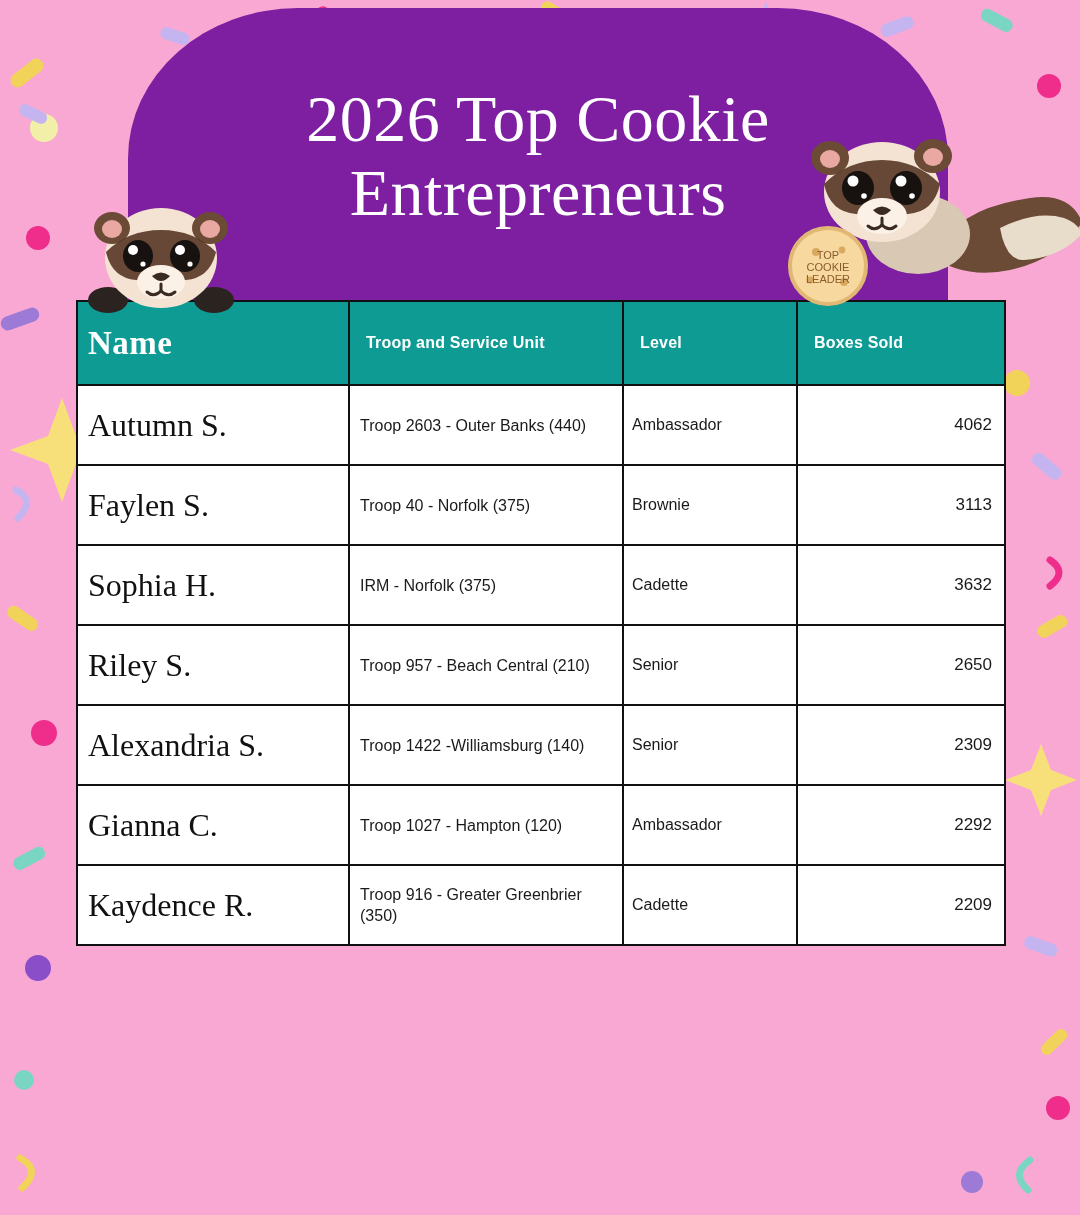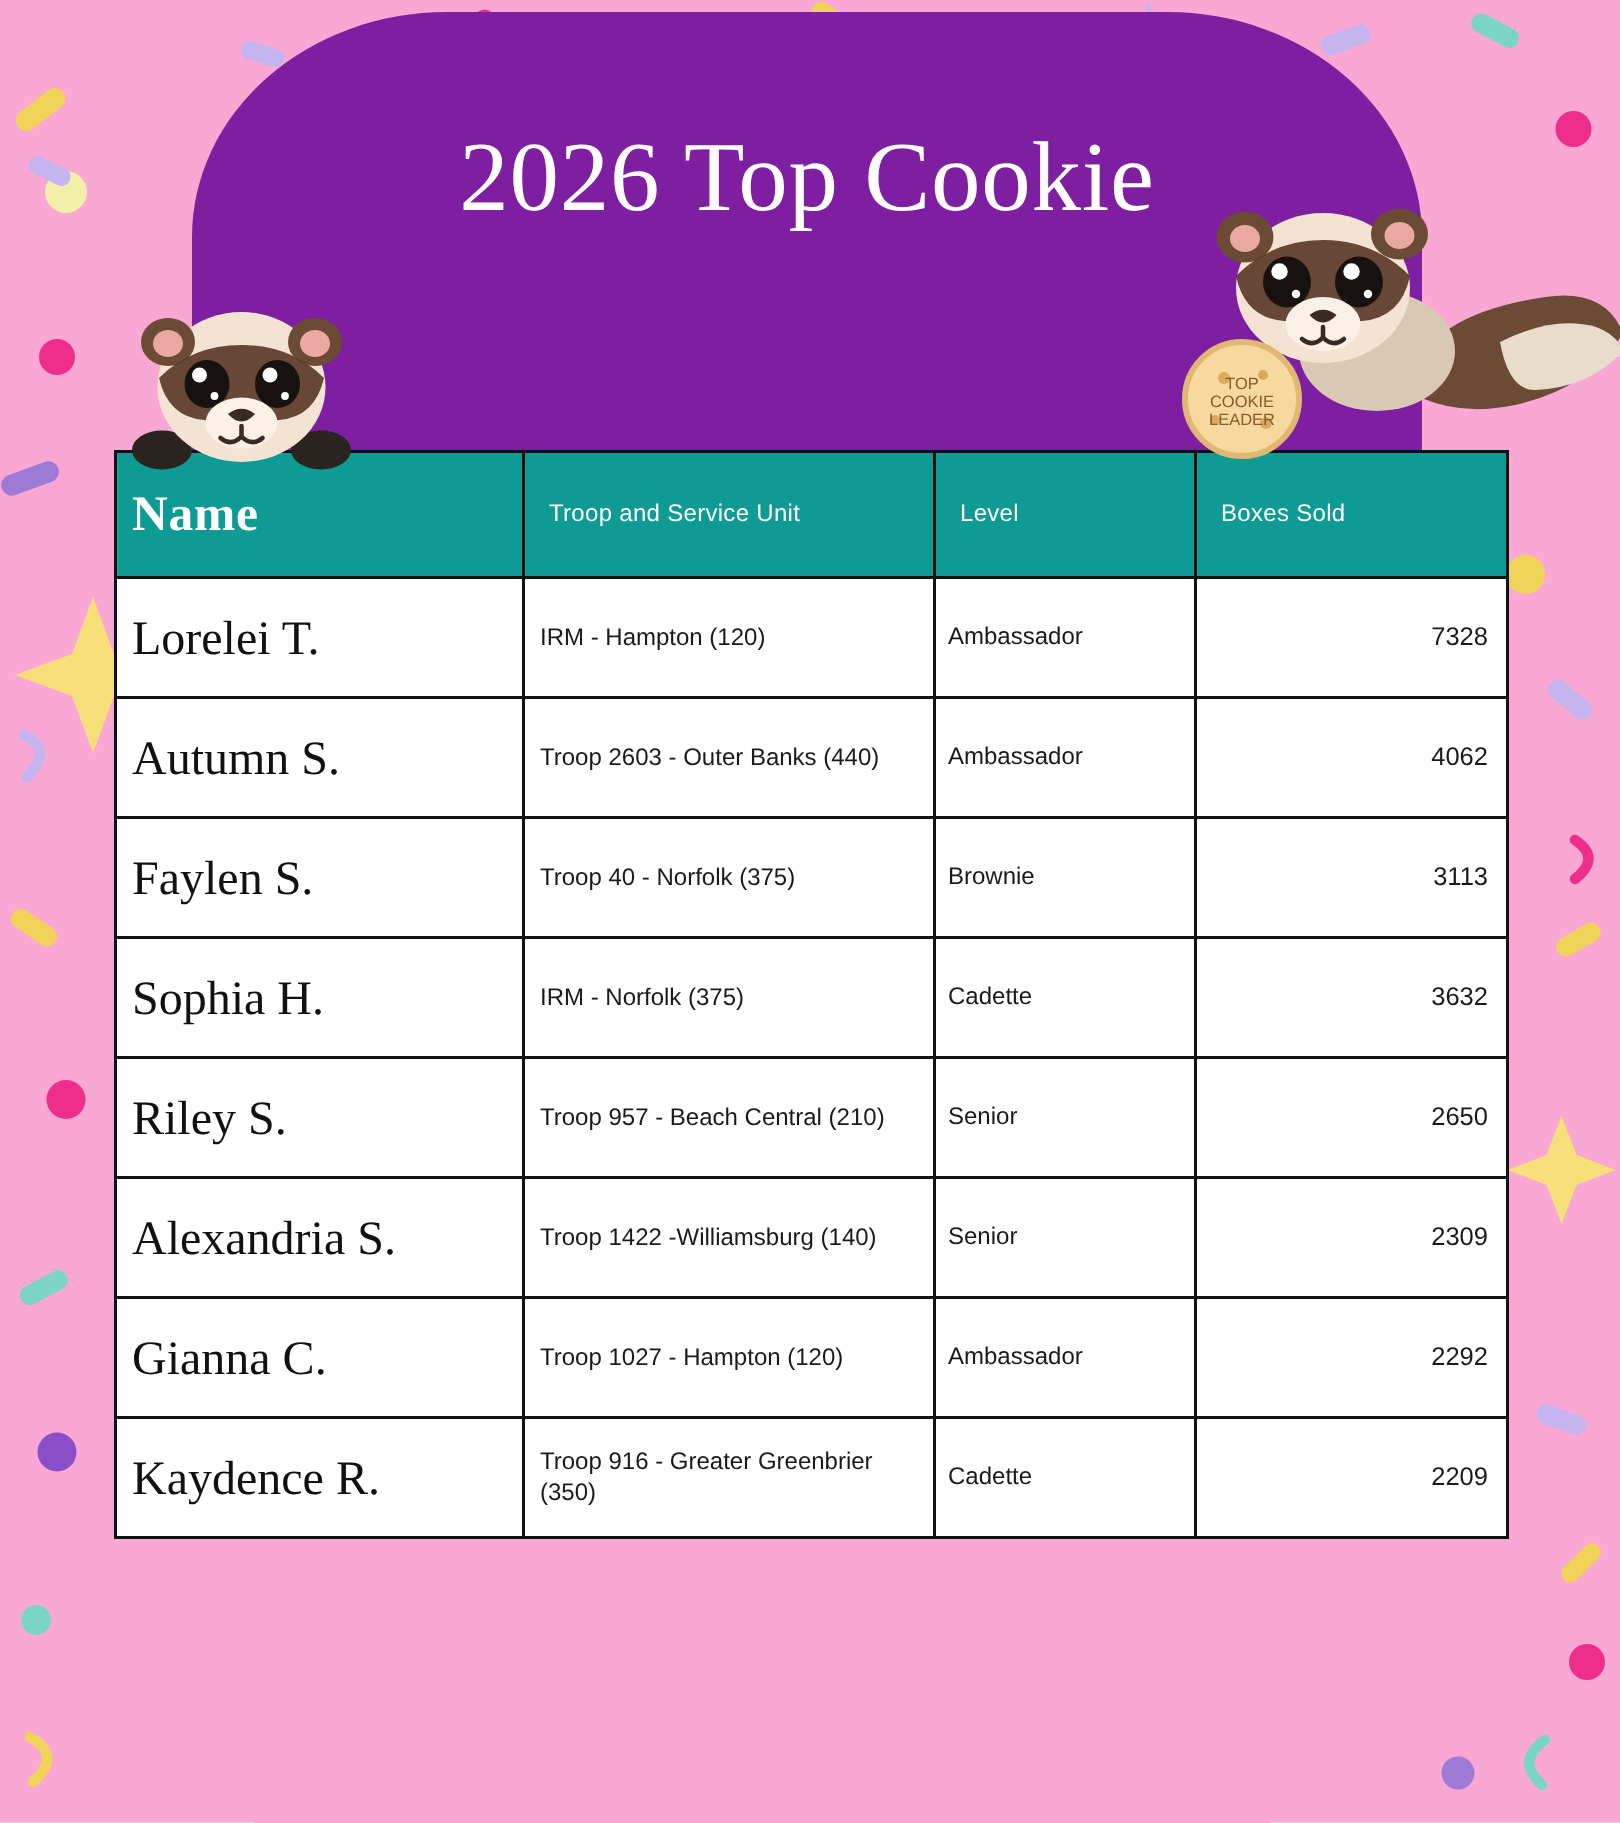--- a/index.html
+++ b/index.html
@@ -93,21 +93,21 @@
   table.leaderboard th,
   table.leaderboard td {
     border: 2px solid #111111;
     box-sizing: border-box;
     vertical-align: middle;
   }
   thead th {
     background: #0d9b94;
     color: #ffffff;
     text-align: left;
-    font-weight: normal;
+    font-weight: bold;
     border-color: #0d9b94;
     height: 84px;
     padding: 0 16px;
   }
   thead th.col-name {
     font-family: "Liberation Serif", serif;
     font-size: 33px;
     font-weight: bold;
     letter-spacing: 0.5px;
     padding-left: 10px;
@@ -183,20 +183,21 @@
   <path d="M766 2 l9 22 22 9 -22 9 -9 22 -9 -22 -22 -9 22 -9 z" fill="#c4b5f0"></path>
   <path d="M1050 560 q18 12 0 26" stroke="#ef2d8a" stroke-width="7" fill="none" stroke-linecap="round"></path>
   <path d="M16 490 q20 10 2 28" stroke="#c4b5f0" stroke-width="7" fill="none" stroke-linecap="round"></path>
   <path d="M20 1158 q22 12 2 30" stroke="#f2d35a" stroke-width="7" fill="none" stroke-linecap="round"></path>
   <path d="M1030 1160 q-20 14 -2 30" stroke="#7ad6c2" stroke-width="7" fill="none" stroke-linecap="round"></path>
 </svg>
 
 <div class="banner">
   <div class="banner-inner">
     <div class="title-line">2026 Top Cookie</div>
+    <div class="title-line">Entrepreneurs</div>
   </div>
 </div>
 
 <svg class="ferret-left" viewBox="0 0 160 125" xmlns="http://www.w3.org/2000/svg">
 
   <ellipse cx="26" cy="104" rx="20" ry="13" fill="#2b2320"></ellipse>
   <ellipse cx="132" cy="104" rx="20" ry="13" fill="#2b2320"></ellipse>
 
   <ellipse cx="79" cy="62" rx="56" ry="50" fill="#f4e3d2"></ellipse>
 
@@ -267,26 +268,20 @@
     <thead>
       <tr>
         <th class="col-name">Name</th>
         <th class="col-troop small-head">Troop and Service Unit</th>
         <th class="col-level small-head">Level</th>
         <th class="col-boxes small-head">Boxes Sold</th>
       </tr>
     </thead>
     <tbody>
       <tr>
-        <td class="name-cell">Lorelei T.</td>
-        <td class="troop-cell">IRM - Hampton (120)</td>
-        <td class="level-cell">Ambassador</td>
-        <td class="boxes-cell">7328</td>
-      </tr>
-      <tr>
         <td class="name-cell">Autumn S.</td>
         <td class="troop-cell">Troop 2603 - Outer Banks (440)</td>
         <td class="level-cell">Ambassador</td>
         <td class="boxes-cell">4062</td>
       </tr>
       <tr>
         <td class="name-cell">Faylen S.</td>
         <td class="troop-cell">Troop 40 - Norfolk (375)</td>
         <td class="level-cell">Brownie</td>
         <td class="boxes-cell">3113</td>

